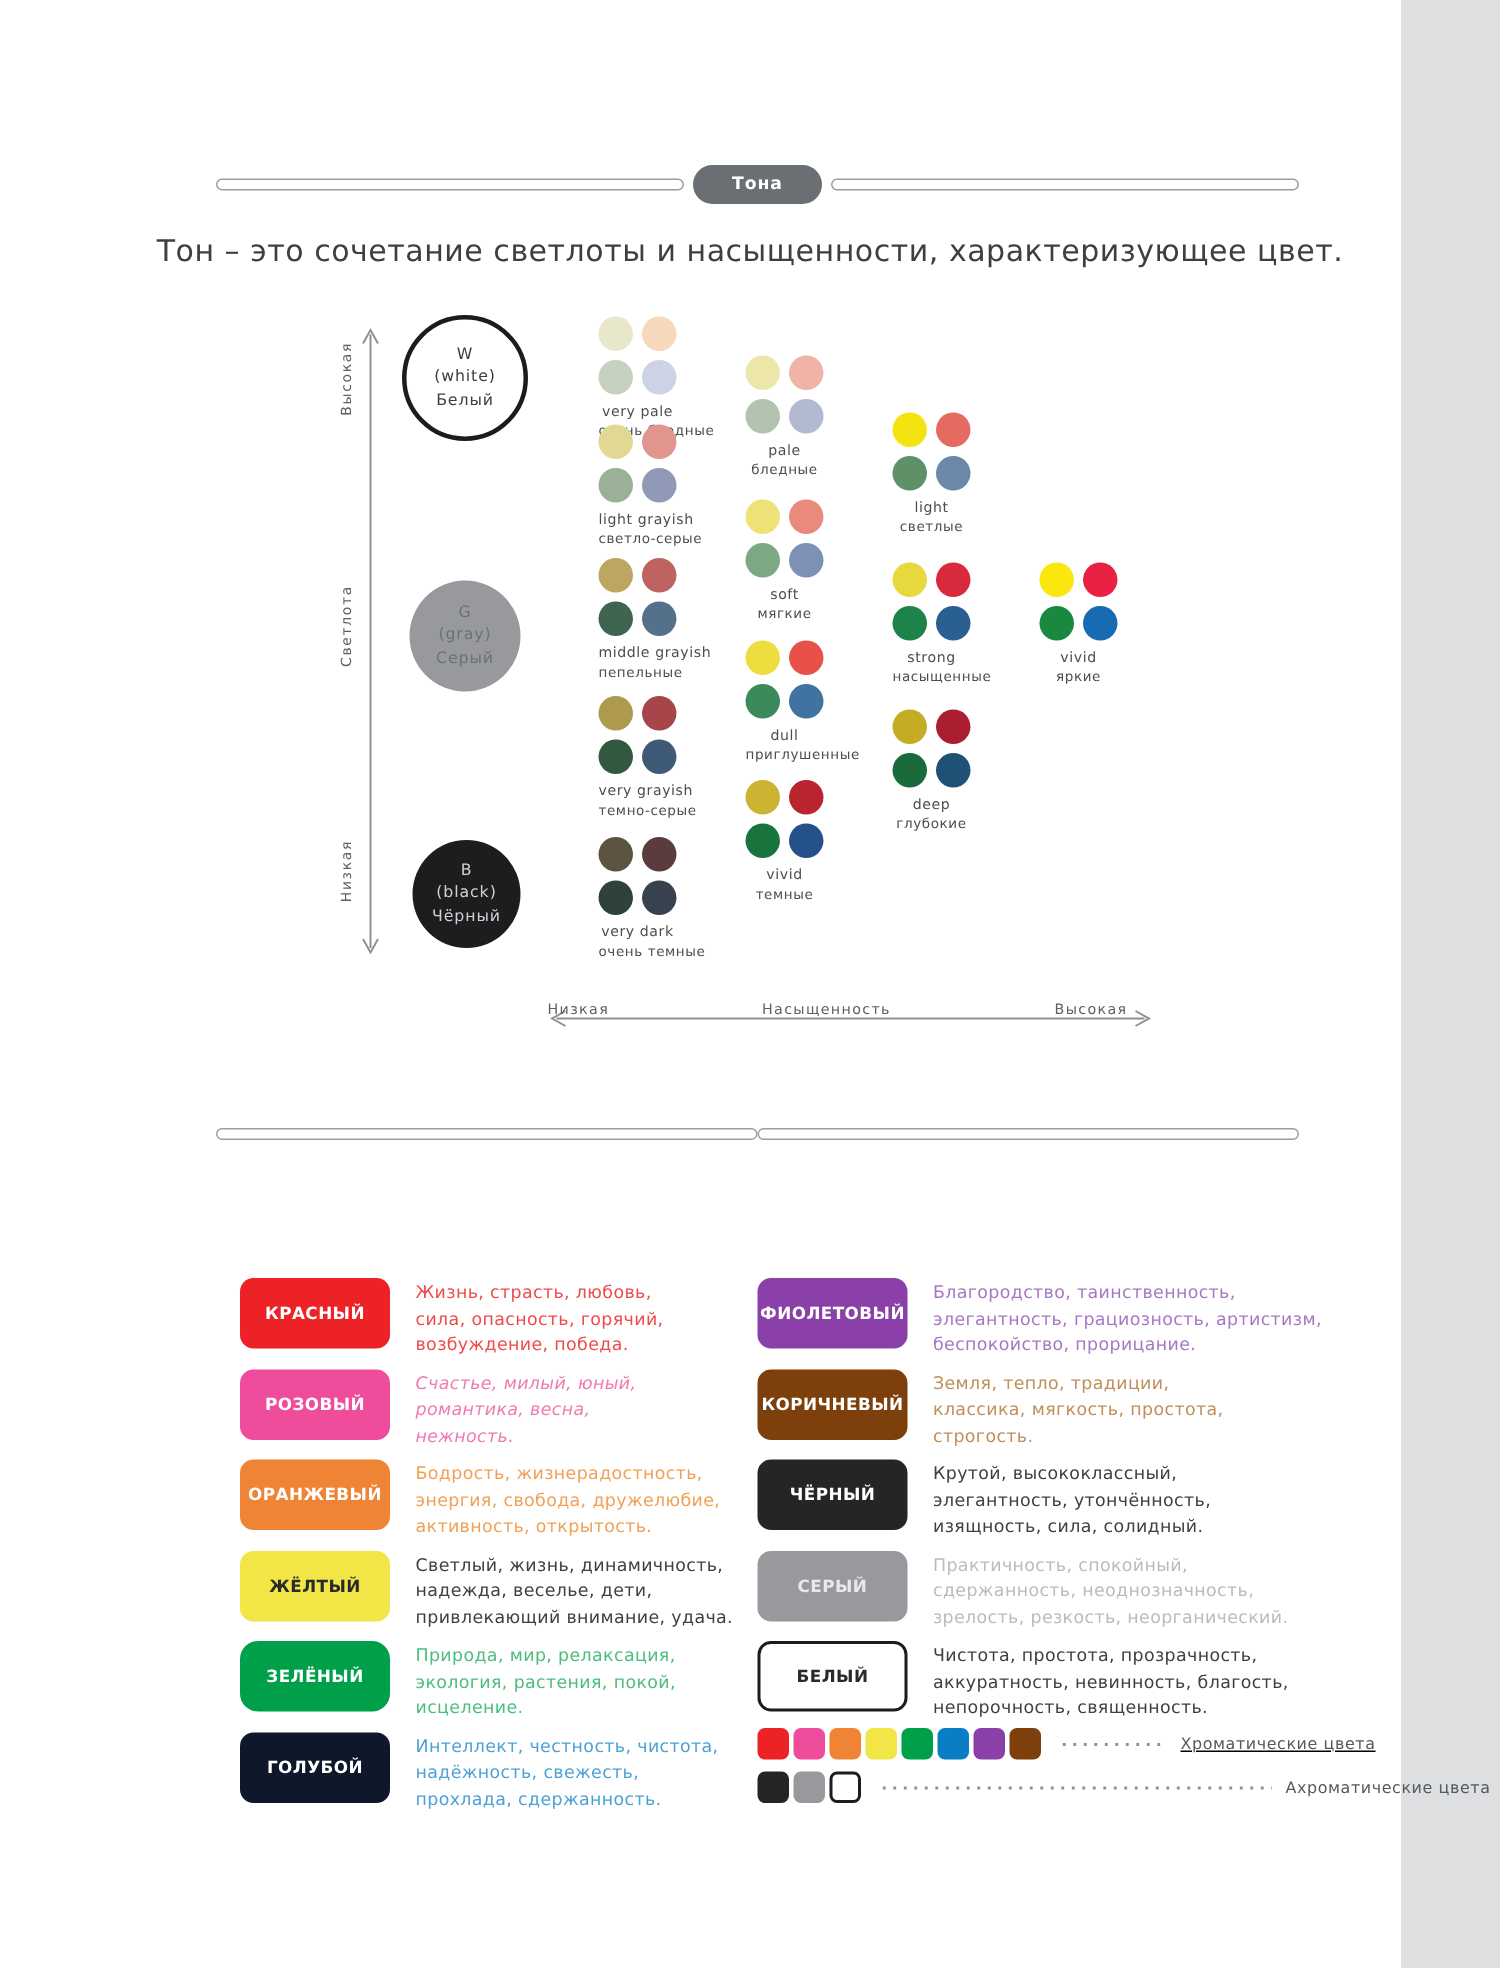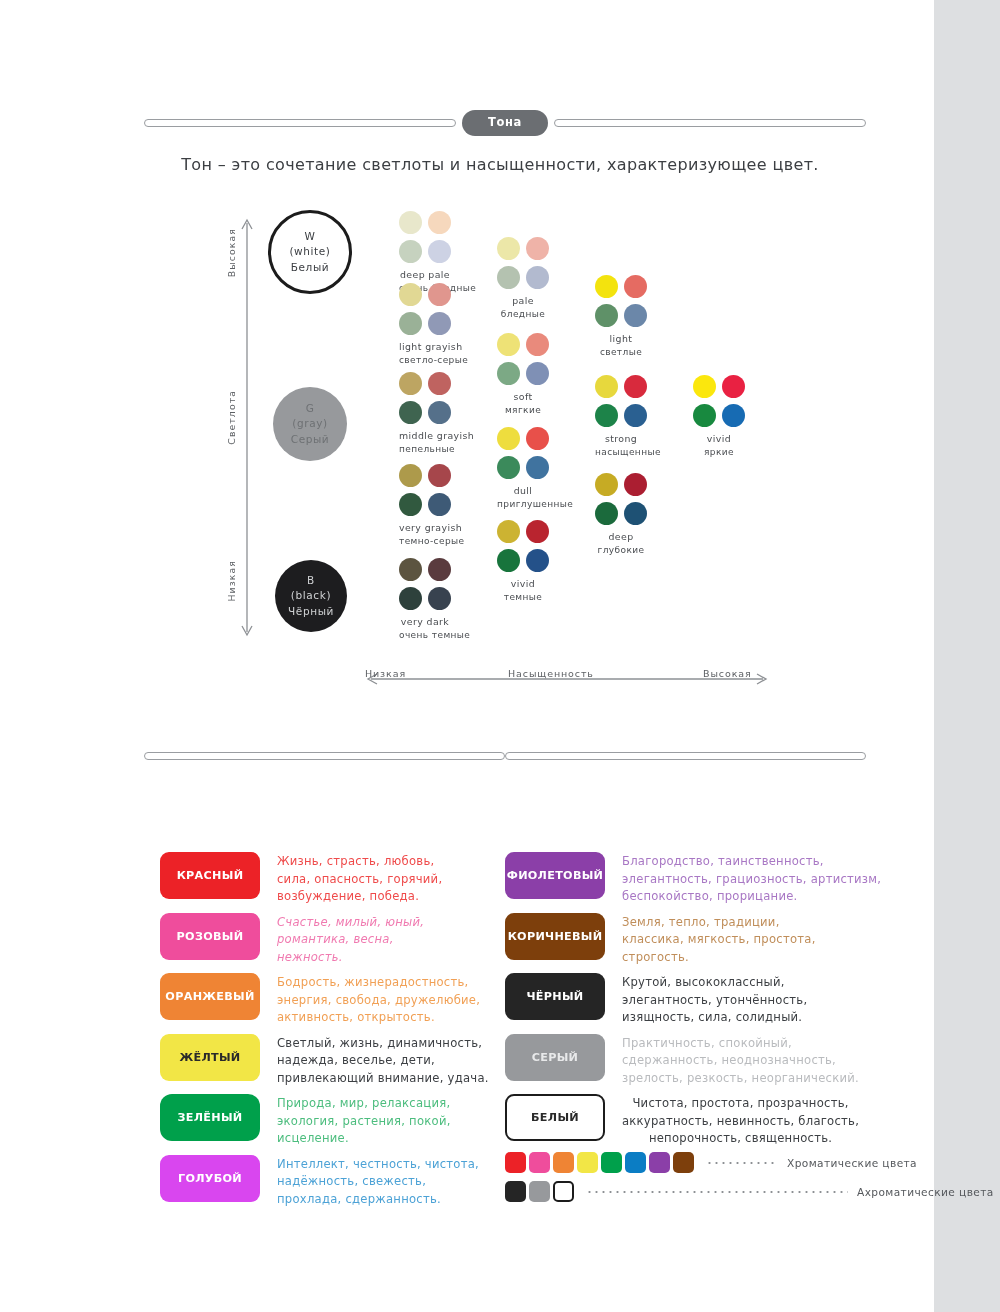--- a/index.html
+++ b/index.html
@@ -41,21 +41,21 @@
     letter-spacing: 0.6px;
     white-space: nowrap;
     font-family: "DejaVu Sans", sans-serif;
     font-weight: 600;
     margin: 0 6px;
     line-height: 1.1;
   }
   .intro {
     position: absolute;
     width: 100%; text-align: center;
-    font-size: 16px; color: #3c3f43;
+    font-size: 20px; color: #3c3f43;
     letter-spacing: 0.35px;
     font-family: "DejaVu Sans", sans-serif;
   }
 
   
   #tone { position: absolute; left: 0; top: 0; width: 1000px; height: 520px; }
 
   .axis-v-label {
     position: absolute;
     font-size: 9.3px; color: #5d6064;
@@ -197,21 +197,21 @@
       </div>
     <div id="quads">
         <div class="quad" style="left: 399px; top: 211px;">
           <div class="dots">
             <div class="dot d0" style="background: rgb(232, 231, 203);"></div>
             <div class="dot d1" style="background: rgb(246, 216, 189);"></div>
             <div class="dot d2" style="background: rgb(198, 210, 191);"></div>
             <div class="dot d3" style="background: rgb(205, 210, 228);"></div>
           </div>
           <div class="cap">
-            <div>deep pale</div>
+            <div>very pale</div>
             <div class="ru">очень бледные</div>
           </div>
         </div>
         <div class="quad" style="left: 399px; top: 283px;">
           <div class="dots">
             <div class="dot d0" style="background: rgb(225, 216, 148);"></div>
             <div class="dot d1" style="background: rgb(224, 150, 142);"></div>
             <div class="dot d2" style="background: rgb(154, 177, 151);"></div>
             <div class="dot d3" style="background: rgb(144, 153, 182);"></div>
           </div>
@@ -387,21 +387,21 @@
 надежда, веселье, дети,
 привлекающий внимание, удача.</div>
         </div>
         <div class="assoc-row" style="left: 160px; top: 1094px;">
           <div class="badge" style="background: rgb(0, 160, 75); color: rgb(255, 255, 255); border-radius: 12px;">ЗЕЛЁНЫЙ</div>
           <div class="assoc-desc" style="color: rgb(76, 189, 126); white-space: pre-line;">Природа, мир, релаксация,
 экология, растения, покой,
 исцеление.</div>
         </div>
         <div class="assoc-row" style="left: 160px; top: 1154.5px;">
-          <div class="badge" style="background: #d946ef; color: rgb(255, 255, 255);">ГОЛУБОЙ</div>
+          <div class="badge" style="background: #0f172a; color: rgb(255, 255, 255);">ГОЛУБОЙ</div>
           <div class="assoc-desc" style="color: rgb(76, 162, 214); white-space: pre-line;">Интеллект, честность, чистота,
 надёжность, свежесть,
 прохлада, сдержанность.</div>
         </div>
       </div>
     <div id="assoc-right">
         <div class="assoc-row" style="left: 505px; top: 852px;">
           <div class="badge" style="background: rgb(139, 63, 168); color: rgb(255, 255, 255);">ФИОЛЕТОВЫЙ</div>
           <div class="assoc-desc" style="color: rgb(168, 119, 196); white-space: pre-line;">Благородство, таинственность,
 элегантность, грациозность, артистизм,
@@ -420,27 +420,27 @@
 изящность, сила, солидный.</div>
         </div>
         <div class="assoc-row" style="left: 505px; top: 1033.5px;">
           <div class="badge" style="background: rgb(151, 153, 156); color: rgb(232, 233, 234);">СЕРЫЙ</div>
           <div class="assoc-desc" style="color: rgb(185, 187, 190); white-space: pre-line;">Практичность, спокойный,
 сдержанность, неоднозначность,
 зрелость, резкость, неорганический.</div>
         </div>
         <div class="assoc-row" style="left: 505px; top: 1094px;">
           <div class="badge" style="background: rgb(255, 255, 255); color: rgb(42, 42, 42); border: 2.5px solid rgb(28, 28, 28);">БЕЛЫЙ</div>
-          <div class="assoc-desc" style="color: rgb(61, 64, 68); white-space: pre-line; text-align: center;">Чистота, простота, прозрачность,
+          <div class="assoc-desc" style="color: rgb(61, 64, 68); white-space: pre-line;">Чистота, простота, прозрачность,
 аккуратность, невинность, благость,
 непорочность, священность.</div>
         </div>
       </div>
 
-    <div class="legend-row" style="left:505px; top:1152px;">
+    <div class="legend-row" style="left:505px; top:1152px;text-decoration:underline;">
       <div id="chroma-sw" style="display:flex">
           <div class="legend-sw" style="background: rgb(236, 34, 39);"></div>
           <div class="legend-sw" style="background: rgb(239, 77, 156);"></div>
           <div class="legend-sw" style="background: rgb(239, 132, 52);"></div>
           <div class="legend-sw" style="background: rgb(242, 230, 70);"></div>
           <div class="legend-sw" style="background: rgb(0, 160, 75);"></div>
           <div class="legend-sw" style="background: rgb(11, 125, 196);"></div>
           <div class="legend-sw" style="background: rgb(139, 63, 168);"></div>
           <div class="legend-sw" style="background: rgb(125, 63, 12);"></div>
         </div>

